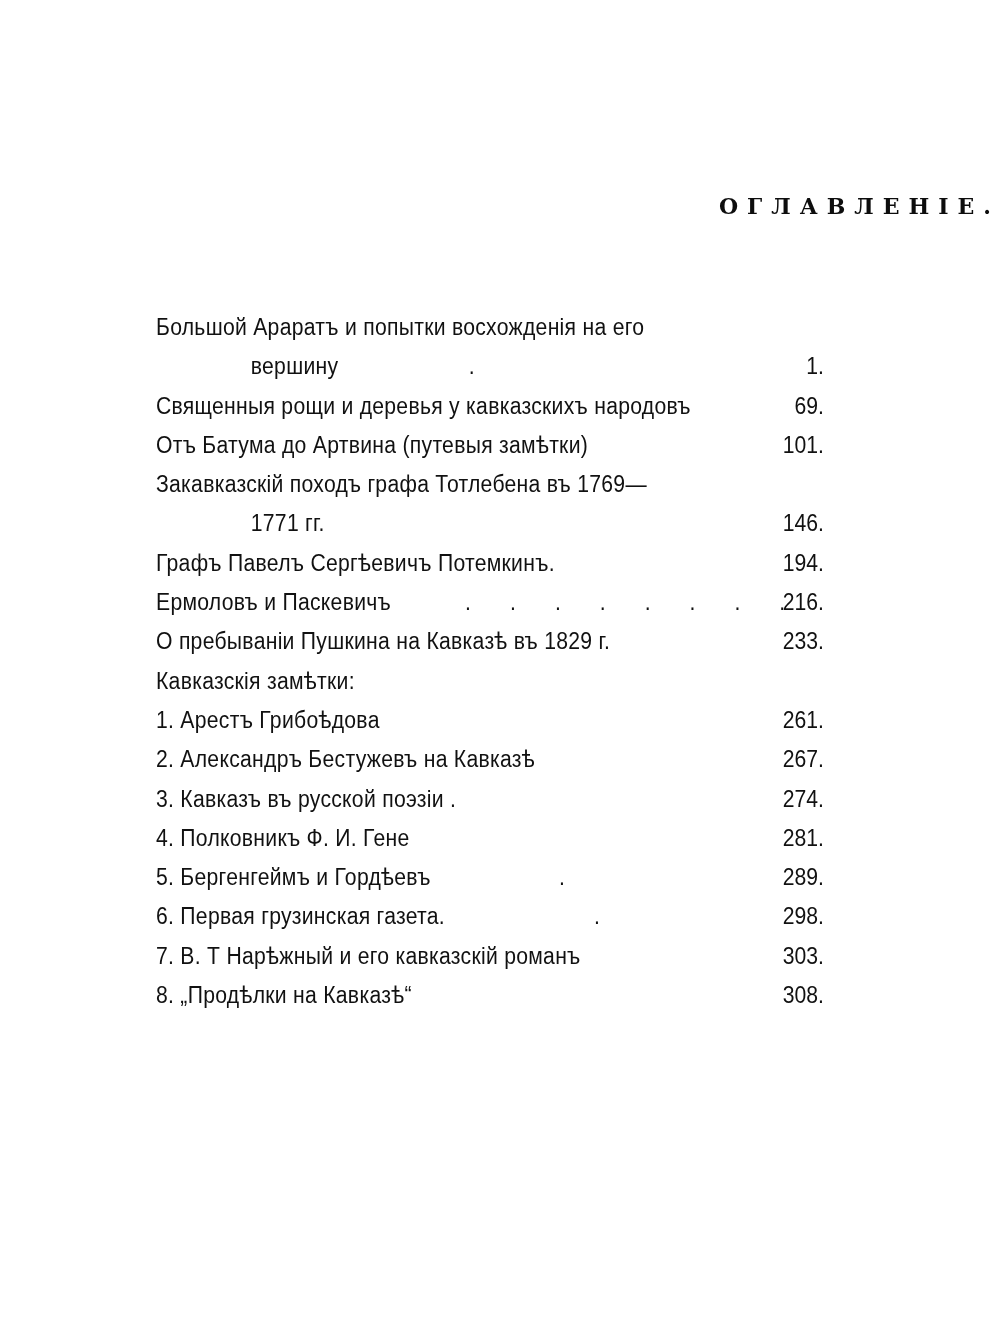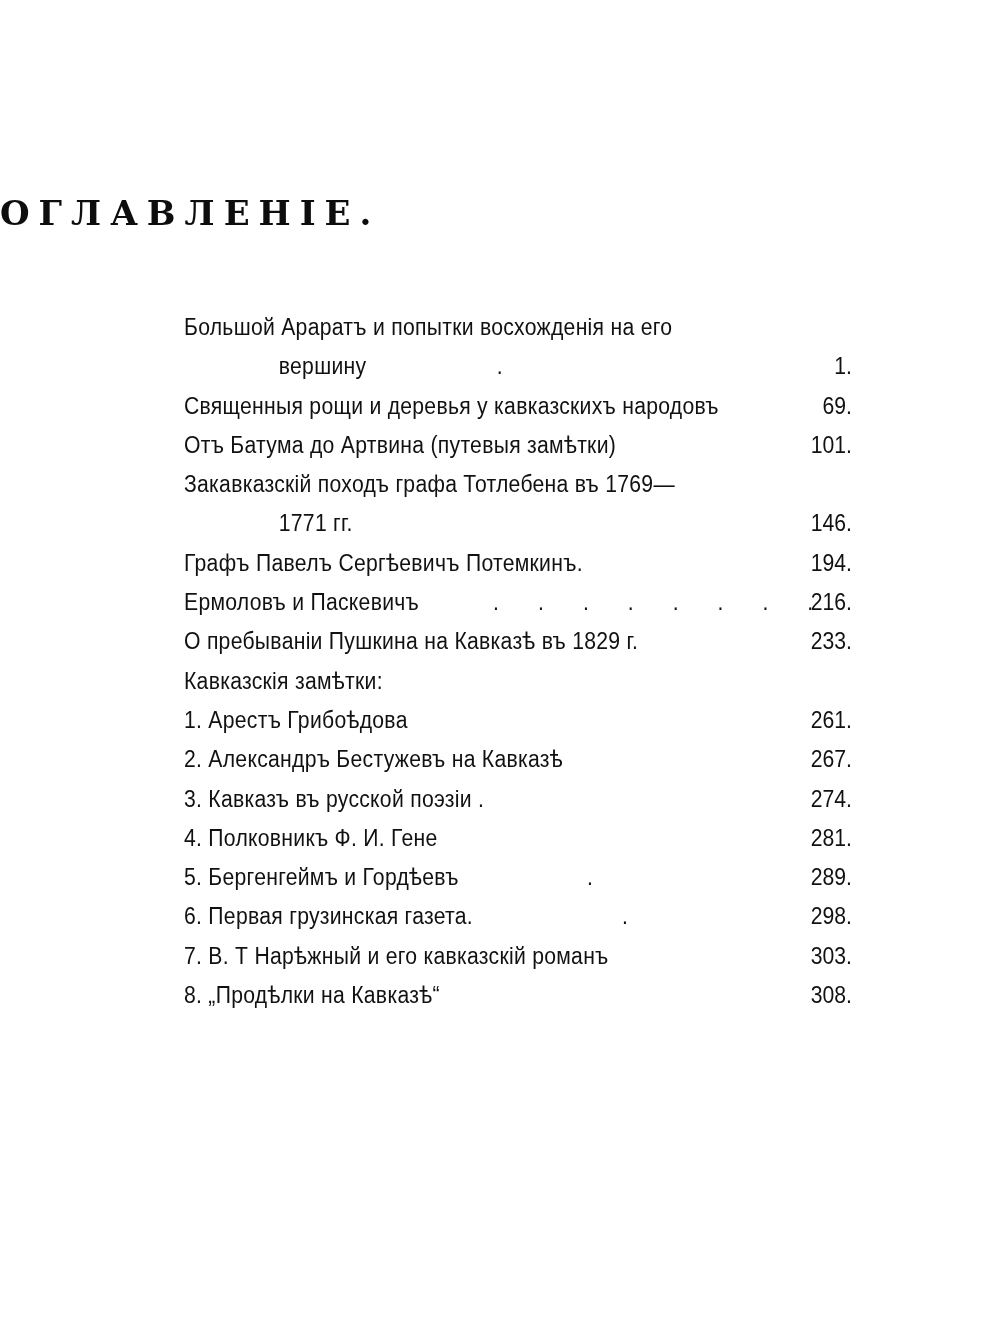--- a/index.html
+++ b/index.html
@@ -19,30 +19,30 @@
       position: absolute;
       left: 0; top: 0;
       width: 1000px; height: 1333px;
       background: #ffffff;
     }
     .title {
       position: absolute;
       top: 193px;
       left: 0;
       width: 1000px;
-      text-align: left;
+      text-align: right;
       font-family: "DejaVu Serif", "Liberation Serif", serif;
       font-weight: bold;
-      font-size: 34px;
+      font-size: 22px;
       letter-spacing: 9px;
       color: #0d0d0d;
     }
     .toc {
       position: absolute;
-      left: 184px;
+      left: 156px;
       top: 308px;
       width: 668px;
     }
     .row {
       position: relative;
       height: 39.3px;
       line-height: 39.3px;
       font-size: 23px;
       transform: scaleX(0.92);
       transform-origin: left center;

